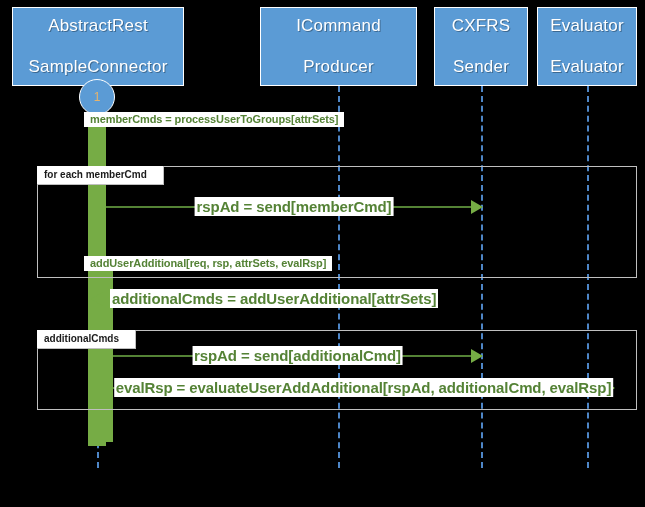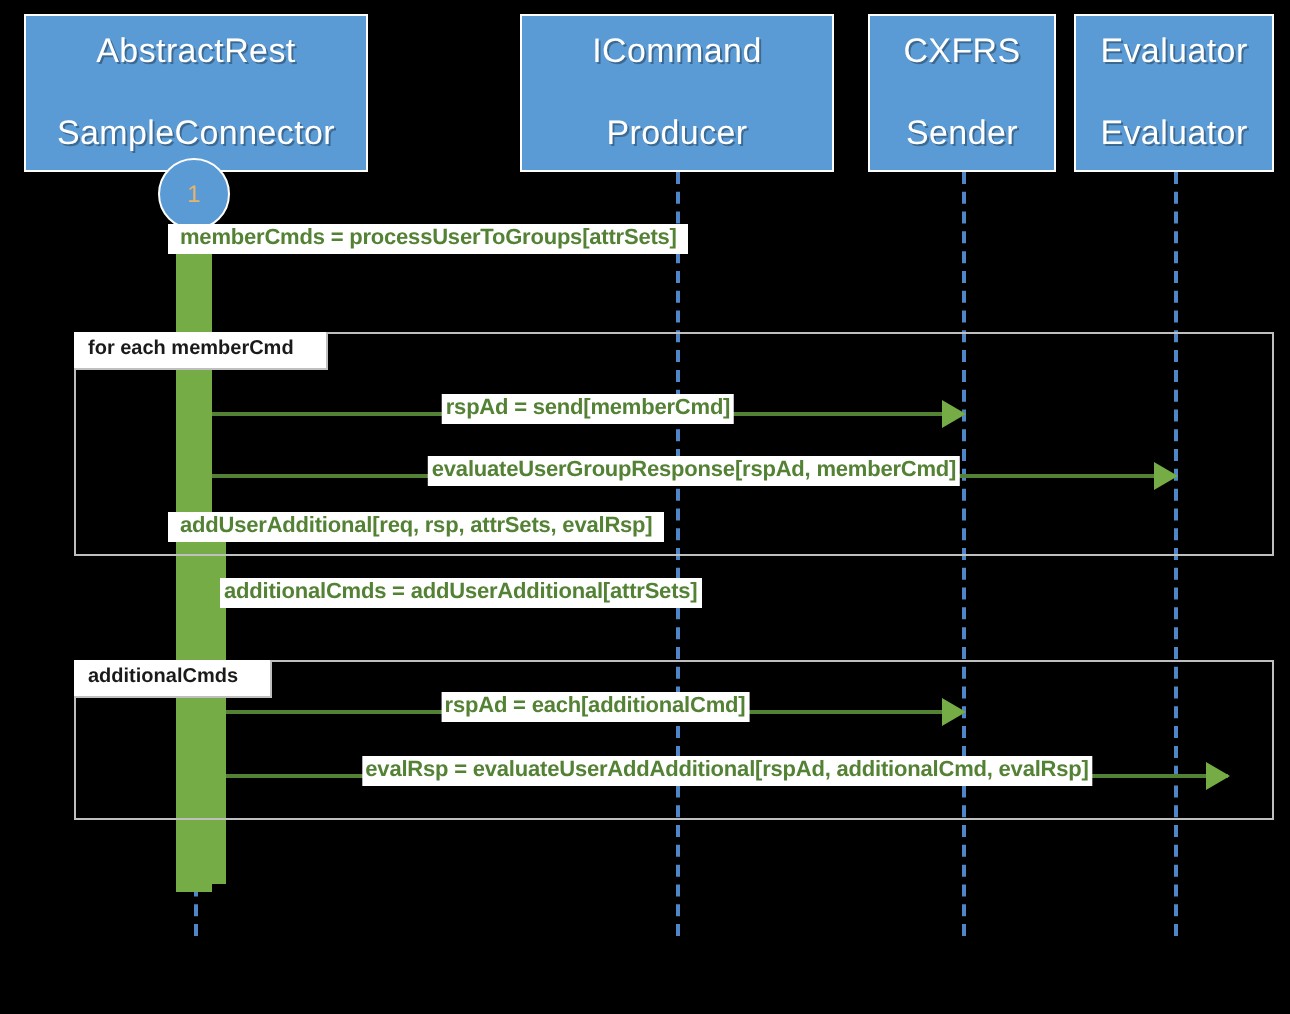--- a/index.html
+++ b/index.html
@@ -94,21 +94,21 @@
   }
   .msg.to-left .head{
     left:-1px;
     border-right:12px solid #76AC45;
   }
   .msg .label{
     position:absolute;
     top:-3px;
     background:#ffffff;
     color:#548235;
-    font-size:11px;
+    font-size:15px;
     font-weight:bold;
     white-space:nowrap;
     padding:1px 2px;
     line-height:1.15;
     letter-spacing:-0.1px;
   }
   .msg .label.center{left:50%;transform:translateX(-50%);}
   .msg .label.startleft{left:2px;margin-left:16px;}
 
   
@@ -161,40 +161,35 @@
 
   <div class="fragment" style="left:37px;top:166px;width:600px;height:112px;"></div>
   <div class="fragment-label" style="left:37px;top:166px;">for each memberCmd</div>
 
   <div class="msg to-right" style="left:106px;top:200px;width:376px;">
     <div class="line"></div>
     <div class="head"></div>
     <div class="label center">rspAd = send[memberCmd]</div>
   </div>
 
-  <div class="msg to-right" style="left:106px;top:231px;width:482px;">
-    <div class="line"></div>
-    <div class="head"></div>
-    <div class="label center">evaluateUserGroupResponse[rspAd, memberCmd]</div>
-  </div>
 
   <div class="flat-label" style="left:84px;top:256px;">addUserAdditional[req, rsp, attrSets, evalRsp]</div>
 
   <div class="msg to-left" style="left:92px;top:292px;width:258px;background:transparent;">
     <div class="head"></div>
     <div class="label startleft">additionalCmds = addUserAdditional[attrSets]</div>
   </div>
 
   <div class="fragment" style="left:37px;top:330px;width:600px;height:80px;"></div>
   <div class="fragment-label" style="left:37px;top:330px;">additionalCmds</div>
 
   <div class="msg to-right" style="left:113px;top:349px;width:369px;">
     <div class="line"></div>
     <div class="head"></div>
-    <div class="label center">rspAd = each[additionalCmd]</div>
+    <div class="label center">rspAd = send[additionalCmd]</div>
   </div>
 
   <div class="msg to-right" style="left:113px;top:381px;width:475px;padding-left:26px;">
     <div class="line"></div>
     <div class="head"></div>
     <div class="label center">evalRsp = evaluateUserAddAdditional[rspAd, additionalCmd, evalRsp]</div>
   </div>
 
 </div>
 

